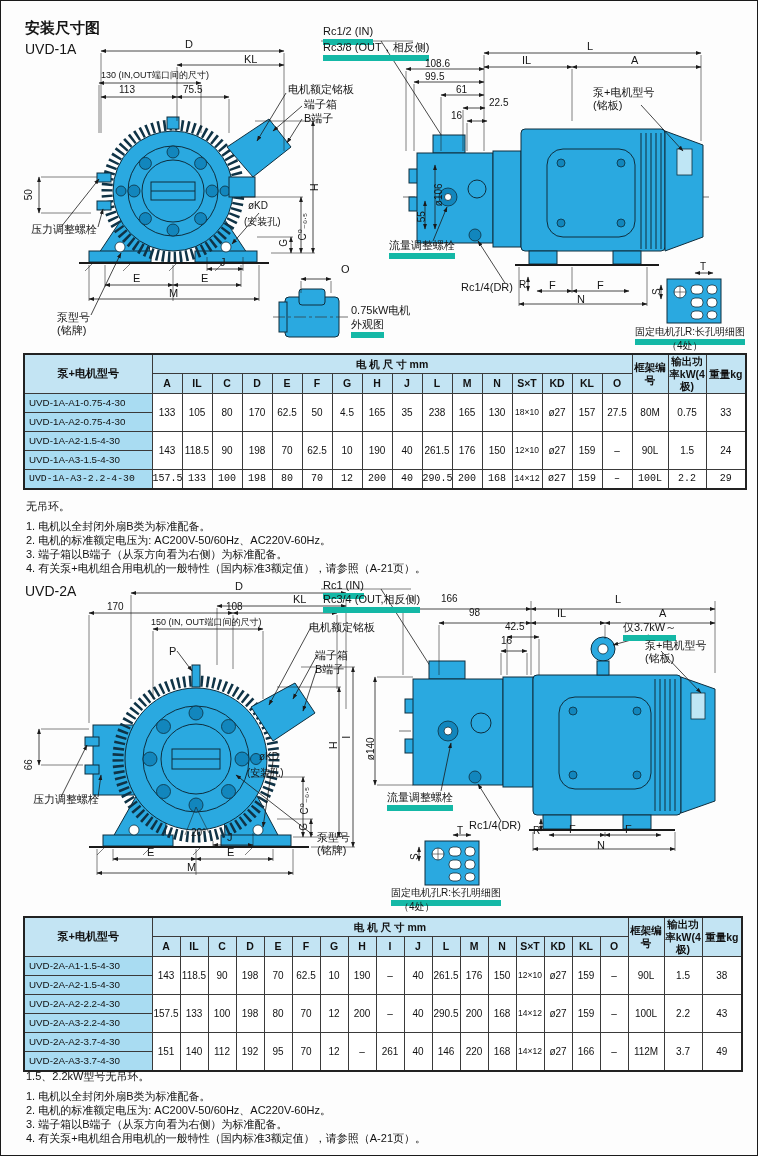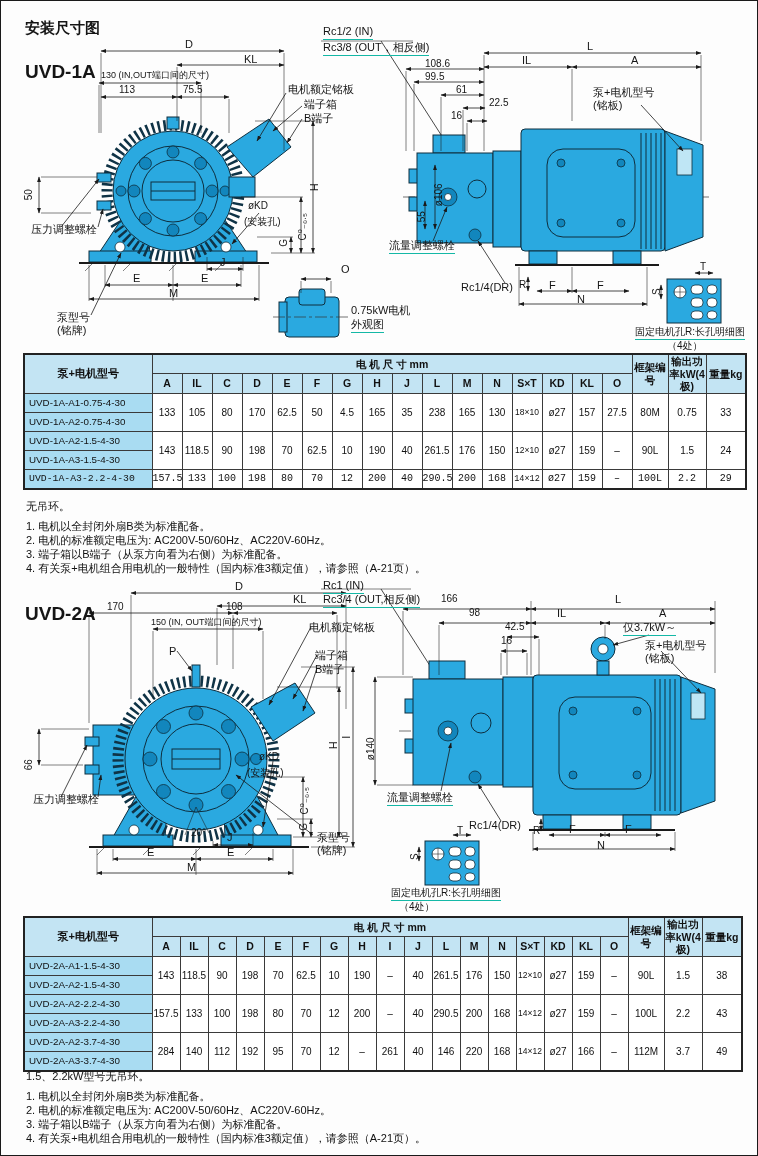--- a/index.html
+++ b/index.html
@@ -1,25 +1,25 @@
 <!DOCTYPE html>
 <html><head>
 <meta charset="utf-8">
 <style>
   html,body{margin:0;padding:0;background:#e8e8e8;}
   .page{position:relative;width:756px;height:1154px;margin:0 auto;background:#fdfdfd;
         border:1.5px solid #1a1a1a;font-family:"Liberation Sans","DejaVu Sans",sans-serif;
         color:#1a1a1a;overflow:hidden;}
   .lbl{position:absolute;font-size:11px;line-height:1.15;white-space:nowrap;color:#151515;}
   .lbl.b{font-size:15px;font-weight:700;}
-  .lbl.m{font-size:19px;font-weight:700;margin-top:20px;}
+  .lbl.m{font-size:14px;font-weight:400;}
   .lbl.s{font-size:10px;}
   .lbl.xs{font-size:9px;}
   .lbl.v{transform:rotate(-90deg);transform-origin:center;}
-  .lbl.ul{border-bottom:1px solid #14b8a6;padding-bottom:1px;}
+  .lbl.ul{border-bottom:6px solid #14b8a6;padding-bottom:1px;}
   svg{position:absolute;left:0;}
   .bl{fill:#2aa9e0;stroke:#0e2e3e;stroke-width:1;}
   .blf{fill:none;stroke:#0e2e3e;stroke-width:1;}
   .teeth{fill:none;stroke:#0f3346;stroke-width:11;stroke-dasharray:2.5 3.4;}
   .bolt{fill:#1286bd;stroke:#0e2e3e;stroke-width:.8;}
   .wh{fill:#ffffff;stroke:#0e2e3e;stroke-width:.8;}
   .dim{stroke:#1a1a1a;stroke-width:.8;fill:none;marker-end:url(#ae);marker-start:url(#as);}
   .ldr{stroke:#1a1a1a;stroke-width:.8;fill:none;marker-end:url(#ae);}
   .ext{stroke:#1a1a1a;stroke-width:.55;fill:none;}
   .cl{stroke:#333;stroke-width:.7;fill:none;stroke-dasharray:12 3 3 3;}
@@ -707,21 +707,21 @@
           <td rowspan="2">–</td>
           <td rowspan="2">100L</td>
           <td rowspan="2">2.2</td>
           <td rowspan="2">43</td>
         </tr>
         <tr style="height: 17px;">
           <td class="mdl">UVD-2A-A3-2.2-4-30</td>
         </tr>
         <tr style="height: 17px;">
           <td class="mdl">UVD-2A-A2-3.7-4-30</td>
-          <td rowspan="2">284</td>
+          <td rowspan="2">151</td>
           <td rowspan="2">140</td>
           <td rowspan="2">112</td>
           <td rowspan="2">192</td>
           <td rowspan="2">95</td>
           <td rowspan="2">70</td>
           <td rowspan="2">12</td>
           <td rowspan="2">–</td>
           <td rowspan="2">261</td>
           <td rowspan="2">40</td>
           <td rowspan="2">146</td>

